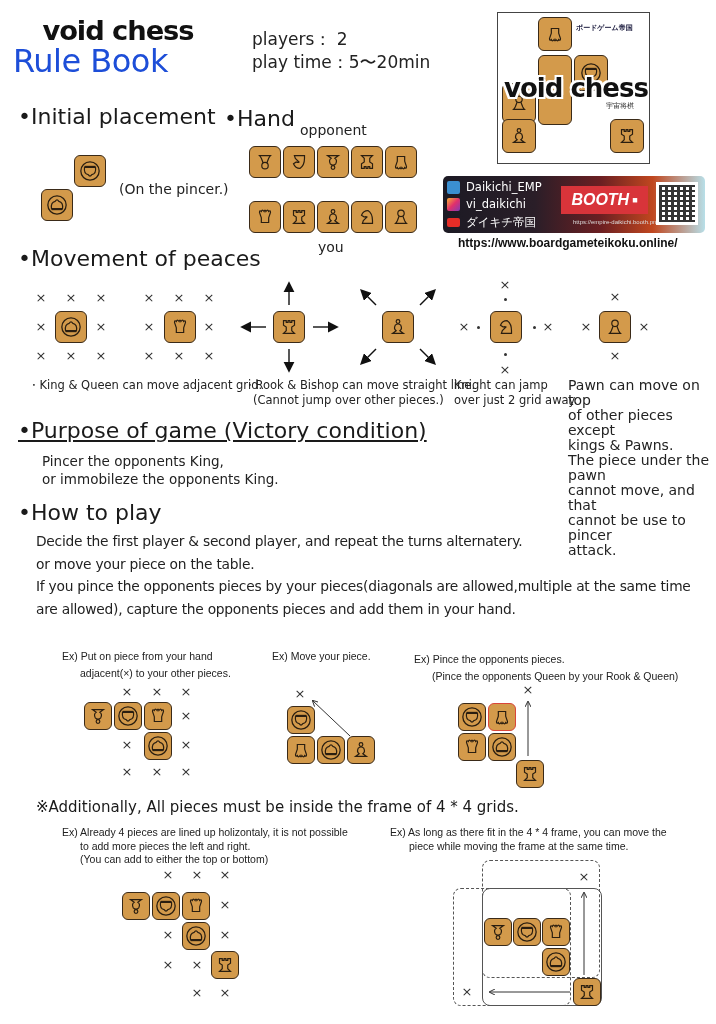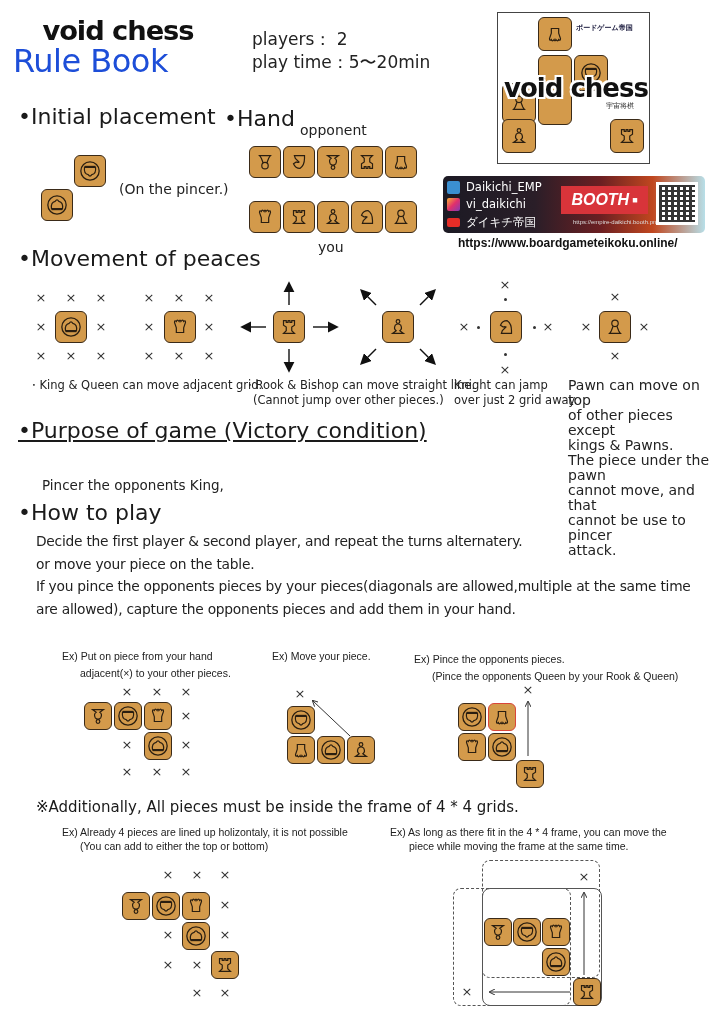--- a/index.html
+++ b/index.html
@@ -296,22 +296,23 @@
   <div>Pawn can move on top</div>
   <div>of other pieces except</div>
   <div>kings &amp; Pawns.</div>
   <div>The piece under the pawn</div>
   <div>cannot move, and that</div>
   <div>cannot be use to pincer</div>
   <div>attack.</div>
 </div>
 
 <div class="abs h2" style="left:18px;top:418px;text-decoration:underline;">•Purpose of game (Victory condition)</div>
-<div class="abs body-txt" style="left:42px;top:452px;font-size:13.5px;line-height:18px;margin-top:24px;">
+<div class="abs body-txt" style="left:42px;top:452px;font-size:13.5px;line-height:18px;">
   <div>Pincer the opponents King,</div>
+  <div>or immobileze the opponents King.</div>
 </div>
 
 <div class="abs h2" style="left:18px;top:500px;">•How to play</div>
 <div class="abs body-txt" style="left:36px;top:530px;font-size:13.8px;line-height:22.5px;letter-spacing:-0.25px;">
   <div>Decide the first player &amp; second player, and repeat the turns alternatery.</div>
   <div>or move your piece on the table.</div>
   <div>If you pince the opponents pieces by your pieces(diagonals are allowed,multiple at the same time</div>
   <div>are allowed), capture the opponents pieces and add them in your hand.</div>
 </div>
 
@@ -395,20 +396,21 @@
   </div>
 <div class="piece" style="left:516px;top:760px;width:28px;height:28px;">
     <svg>
       <use href="#sym-rook"></use>
     </svg>
   </div>
 
 <div class="abs" style="left:36px;top:798px;font-size:15px;color:#1a1a1a;">※Additionally, All pieces must be inside the frame of 4 * 4 grids.</div>
 <div class="abs tiny" style="left:62px;top:826px;">
   <div>Ex) Already 4 pieces are lined up holizontaly, it is not possible</div>
+  <div style="padding-left:18px;">to add more pieces the left and right.</div>
   <div style="padding-left:18px;">(You can add to either the top or bottom)</div>
 </div>
 <div class="abs tiny" style="left:390px;top:826px;">
   <div>Ex) As long as there fit in the 4 * 4 frame, you can move the</div>
   <div style="padding-left:19px;">piece while moving the frame at the same time.</div>
 </div>
 
 <span class="x" style="left:161px;top:868px;">×</span>
 <span class="x" style="left:190px;top:868px;">×</span>
 <span class="x" style="left:218px;top:868px;">×</span>

